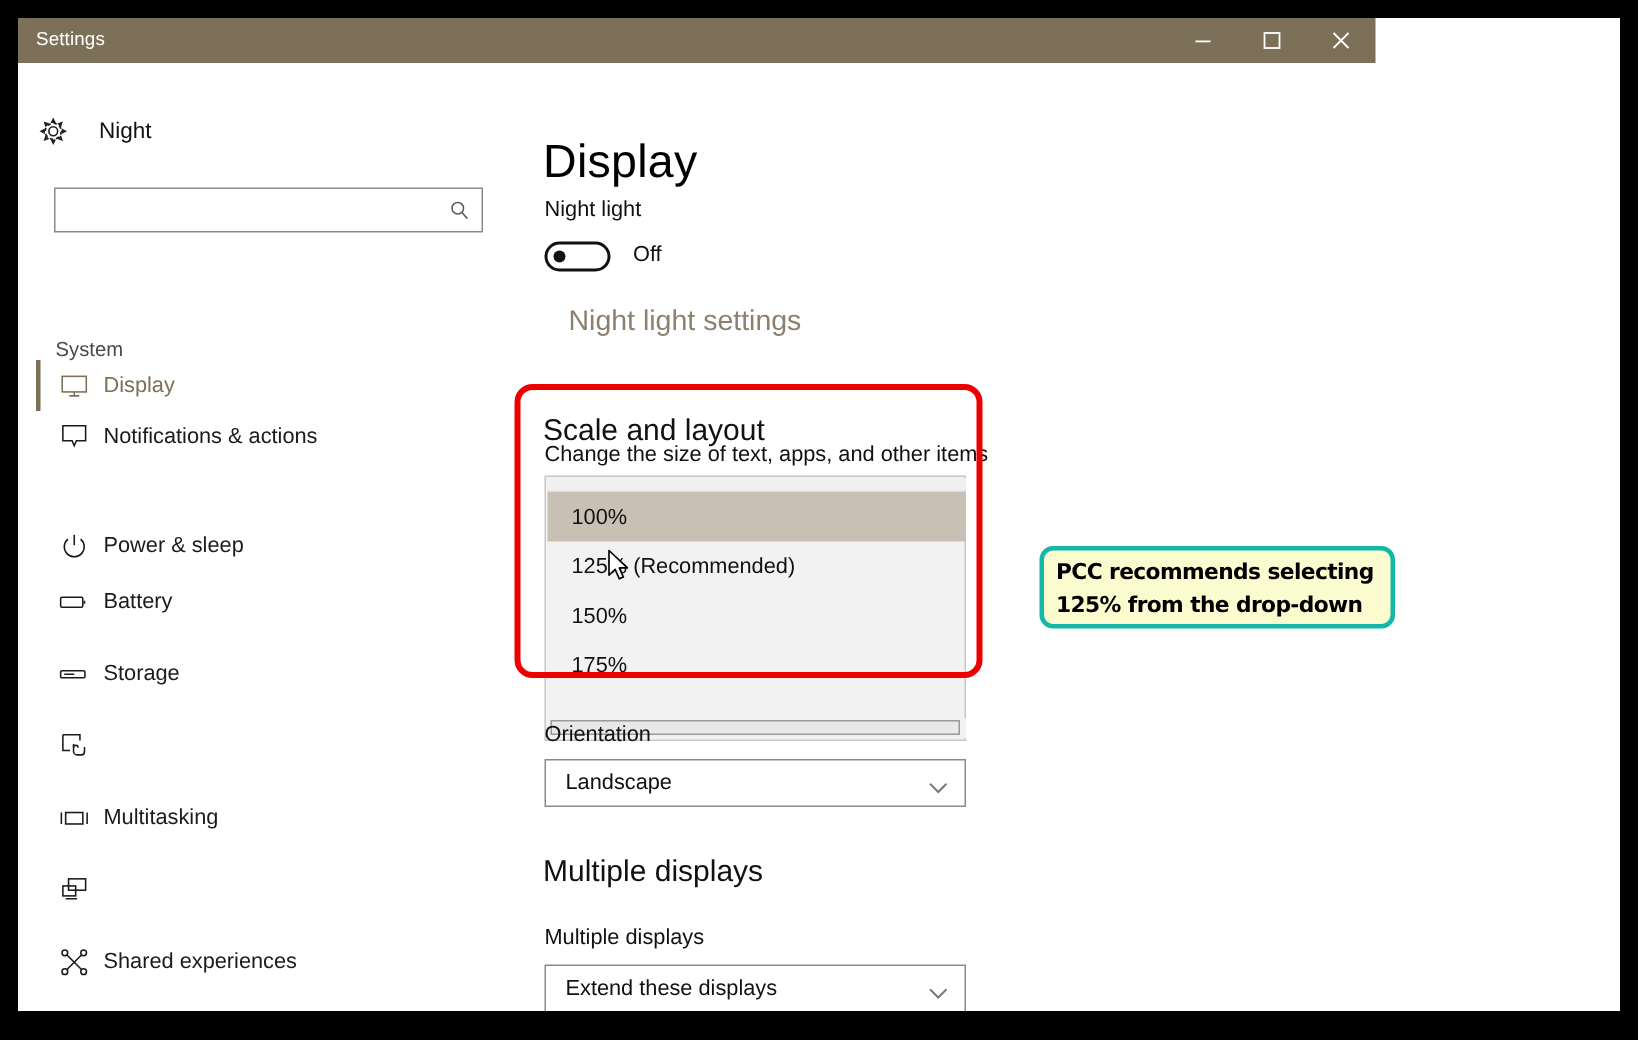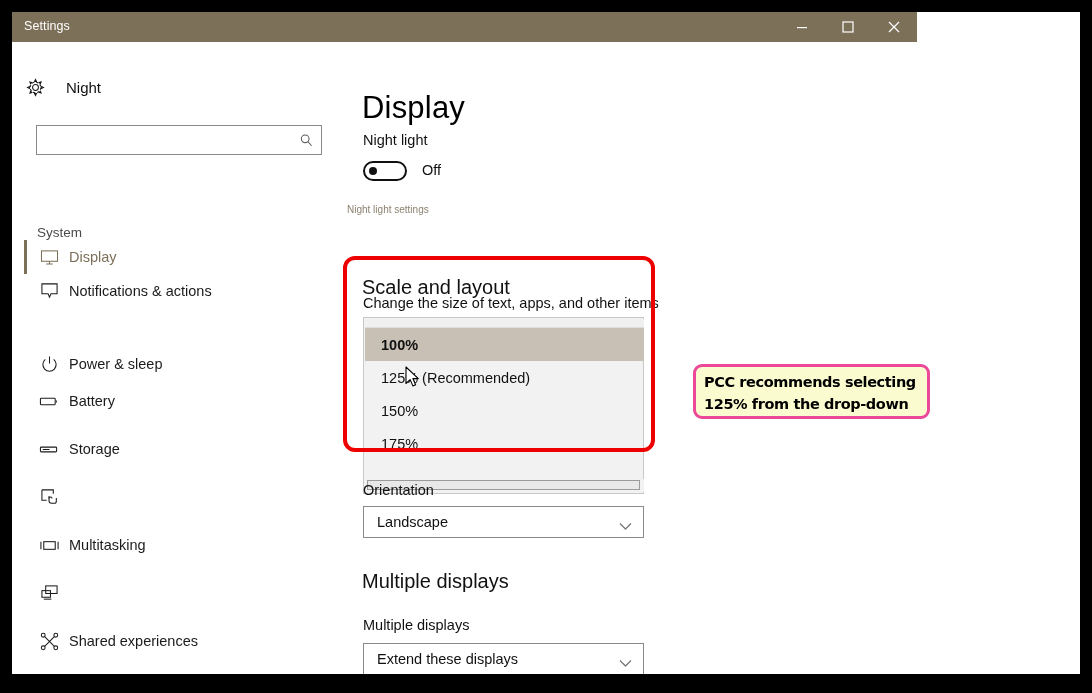--- a/index.html
+++ b/index.html
@@ -215,23 +215,23 @@
   }
   #toggle-state {
     position: absolute;
     left: 83px;
     top: 120px;
     font-size: 14.5px;
     color: #111111;
   }
   #nightlight-link {
     position: absolute;
-    left: 8px;
+    left: 40px;
     top: 162px;
-    font-size: 10px;
+    font-size: 19px;
     color: #8c8170;
     cursor: pointer;
   }
   #scale-heading {
     position: absolute;
     left: 23px;
     top: 206px;
     font-size: 20px;
     color: #111111;
     margin-top: 28px;
@@ -270,21 +270,21 @@
     left: 1px;
     width: 279px;
     height: 33px;
     display: flex;
     align-items: center;
     font-size: 14.5px;
     color: #111111;
     padding-left: 16px;
     box-sizing: border-box;
   }
-  .scale-opt.sel { background: #c8c0b4; font-weight: bold; }
+  .scale-opt.sel { background: #c8c0b4; }
   #scale-scroll-bottom {
     position: absolute;
     left: 1px;
     bottom: 1px;
     width: 279px;
     height: 13px;
     background: #f2f2f2;
   }
   #scale-scroll-thumb {
     position: absolute;
@@ -311,21 +311,21 @@
   }
 
   
   #callout {
     position: absolute;
     left: 681px;
     top: 352px;
     width: 237px;
     height: 55px;
     background: #fbfbd0;
-    border: 3px solid #ec4899;
+    border: 3px solid #14b8a6;
     border-radius: 9px;
     box-sizing: border-box;
     padding: 4px 8px 0 8px;
   }
   #callout .ctext {
     font-family: "DejaVu Sans", sans-serif;
     font-size: 14.5px;
     font-weight: bold;
     color: #000000;
     line-height: 22px;

